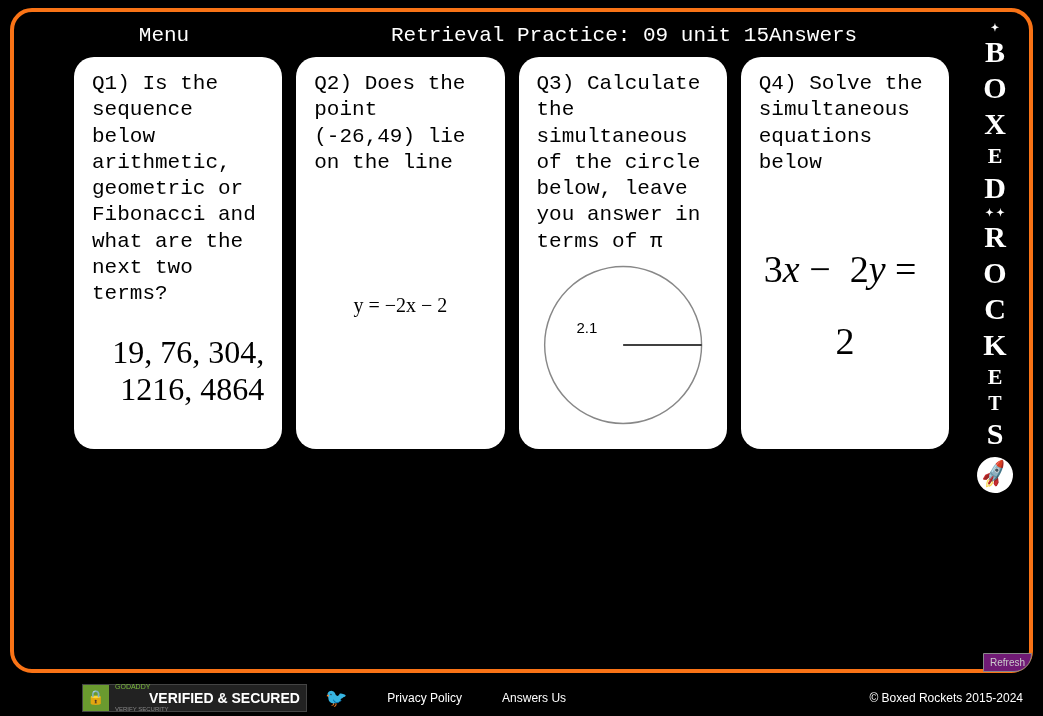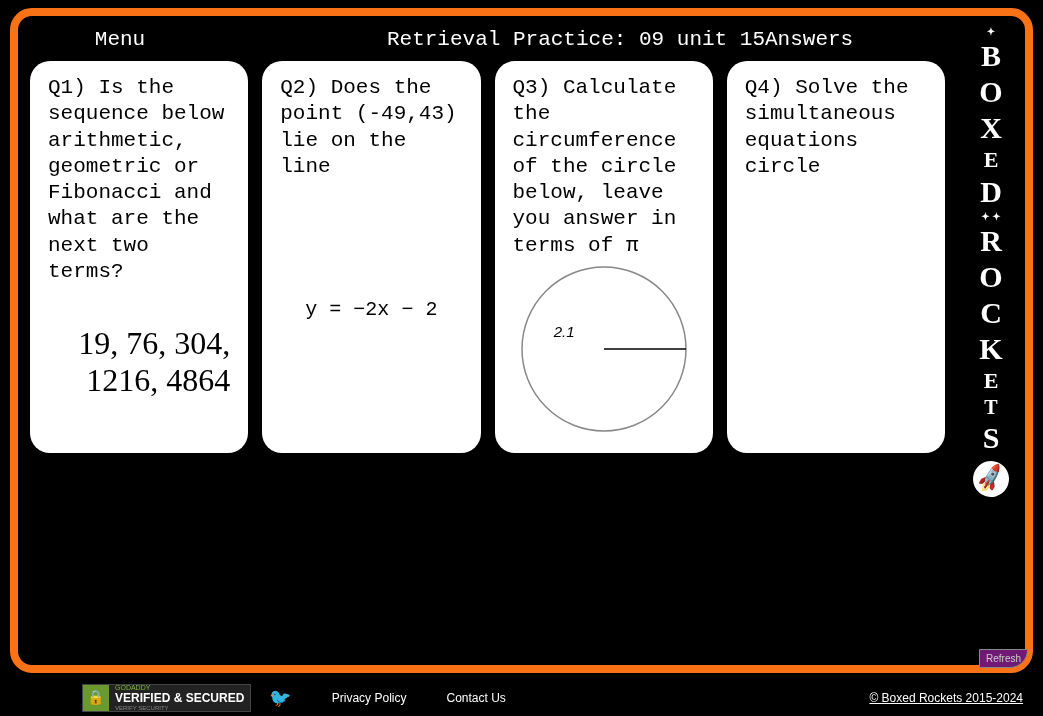--- a/index.html
+++ b/index.html
@@ -10,24 +10,25 @@
     height: 716px;
     overflow: hidden;
     position: relative;
   }
   .main-frame {
     position: absolute;
     left: 10px;
     top: 8px;
     width: 1023px;
     height: 665px;
-    border: 8px solid #f97316;
+    border: 4px solid #f97316;
     border-radius: 22px;
     background: #000;
     display: flex;
+    padding-left: 48px;
   }
   .content-area {
     flex: 1;
     display: flex;
     flex-direction: column;
     padding: 8px 12px 12px 12px;
   }
   .top-bar {
     display: flex;
     align-items: center;
@@ -64,36 +65,35 @@
     align-items: center;
     justify-content: center;
     text-align: center;
   }
   .seq {
     font-family: Georgia, "Times New Roman", serif;
     font-size: 32px;
     text-align: right;
   }
   .eq-mono {
-    font-family: Liberation Mono, monospace;
+    font-family: Liberation Serif, serif;
     font-size: 20px;
   }
   .sim-eq {
     font-family: Georgia, "Times New Roman", serif;
     font-size: 38px;
     font-style: italic;
     line-height: 1.9;
     text-align: center;
   }
   .sim-eq .n { font-style: normal; }
   .circle-wrap {
     position: relative;
     width: 180px;
     height: 180px;
-    font-style: italic;
   }
   .circle-svg { width: 100%; height: 100%; }
   .radius-label {
     position: absolute;
     left: 40px;
     top: 64px;
     font-family: Arial, sans-serif;
     font-size: 15px;
   }
   .sidebar {
@@ -177,35 +177,34 @@
     height: 100%;
     background: #6a9a2f;
     display: flex;
     align-items: center;
     justify-content: center;
     color: #fff;
     font-size: 14px;
   }
   .badge .btxt { padding: 0 6px; color: #ccc; }
   .badge .btxt .b1 { color: #7aba3a; font-size: 7px; }
-  .badge .btxt .b2 { color: #fff; font-size: 12px; font-weight: bold; }
+  .badge .btxt .b2 { color: #fff; font-size: 14px; font-weight: bold; margin-left: 34px; }
   .badge .btxt .b3 { color: #888; font-size: 6px; }
   .twitter {
     margin-left: 18px;
     font-size: 18px;
     cursor: pointer;
   }
   .flink {
     margin-left: 40px;
     cursor: pointer;
   }
   .copyright {
     margin-left: auto;
     margin-right: 8px;
-    text-decoration: underline;
   }
 </style>
 </head>
 <body>
 
 <div class="main-frame">
   <div class="content-area">
     <div class="top-bar">
       <div class="menu">Menu</div>
       <div class="title">Retrieval Practice: 09 unit 15</div>
@@ -214,43 +213,44 @@
     <div class="grid">
 
       <div class="card">
         <div class="q-text">Q1) Is the sequence below arithmetic, geometric or Fibonacci and what are the next two terms?</div>
         <div class="card-body">
           <div class="seq">19, 76, 304, 1216, 4864</div>
         </div>
       </div>
 
       <div class="card">
-        <div class="q-text">Q2) Does the point (-49,43) lie on the line</div>
+        <div class="q-text">Q2) Does the point (-26,49) lie on the line</div>
         <div class="card-body">
           <div class="eq-mono">y = −2x − 2</div>
         </div>
       </div>
 
       <div class="card">
-        <div class="q-text">Q3) Calculate the circumference of the circle below, leave you answer in terms of π</div>
+        <div class="q-text">Q3) Calculate the simultaneous of the circle below, leave you answer in terms of π</div>
         <div class="card-body">
           <div class="circle-wrap">
             <svg class="circle-svg" viewBox="0 0 180 180">
               <circle cx="90" cy="90" r="82" fill="none" stroke="#888" stroke-width="1.5"></circle>
               <line x1="90" y1="90" x2="172" y2="90" stroke="#000" stroke-width="1.5"></line>
             </svg>
             <div class="radius-label">2.1</div>
           </div>
         </div>
       </div>
 
       <div class="card">
-        <div class="q-text">Q4) Solve the simultaneous equations circle</div>
+        <div class="q-text">Q4) Solve the simultaneous equations below</div>
         <div class="card-body">
           <div class="sim-eq">
+            <div><span class="n">3</span>x&nbsp;<span class="n">−</span>&nbsp; <span class="n">2</span>y <span class="n">=</span>&nbsp; <span class="n">2</span></div>
           </div>
         </div>
       </div>
 
     </div>
   </div>
 
   <div class="sidebar">
     <div class="logo-stack">
       <span class="star">✦</span>
@@ -277,15 +277,15 @@
   <div class="badge">
     <div class="lock">🔒</div>
     <div class="btxt">
       <div class="b1">GODADDY</div>
       <div class="b2">VERIFIED &amp; SECURED</div>
       <div class="b3">VERIFY SECURITY</div>
     </div>
   </div>
   <div class="twitter">🐦</div>
   <div class="flink">Privacy Policy</div>
-  <div class="flink">Contact Us</div>
+  <div class="flink">Answers Us</div>
   <div class="copyright">© Boxed Rockets 2015-2024</div>
 </div>
 
 </body></html>

